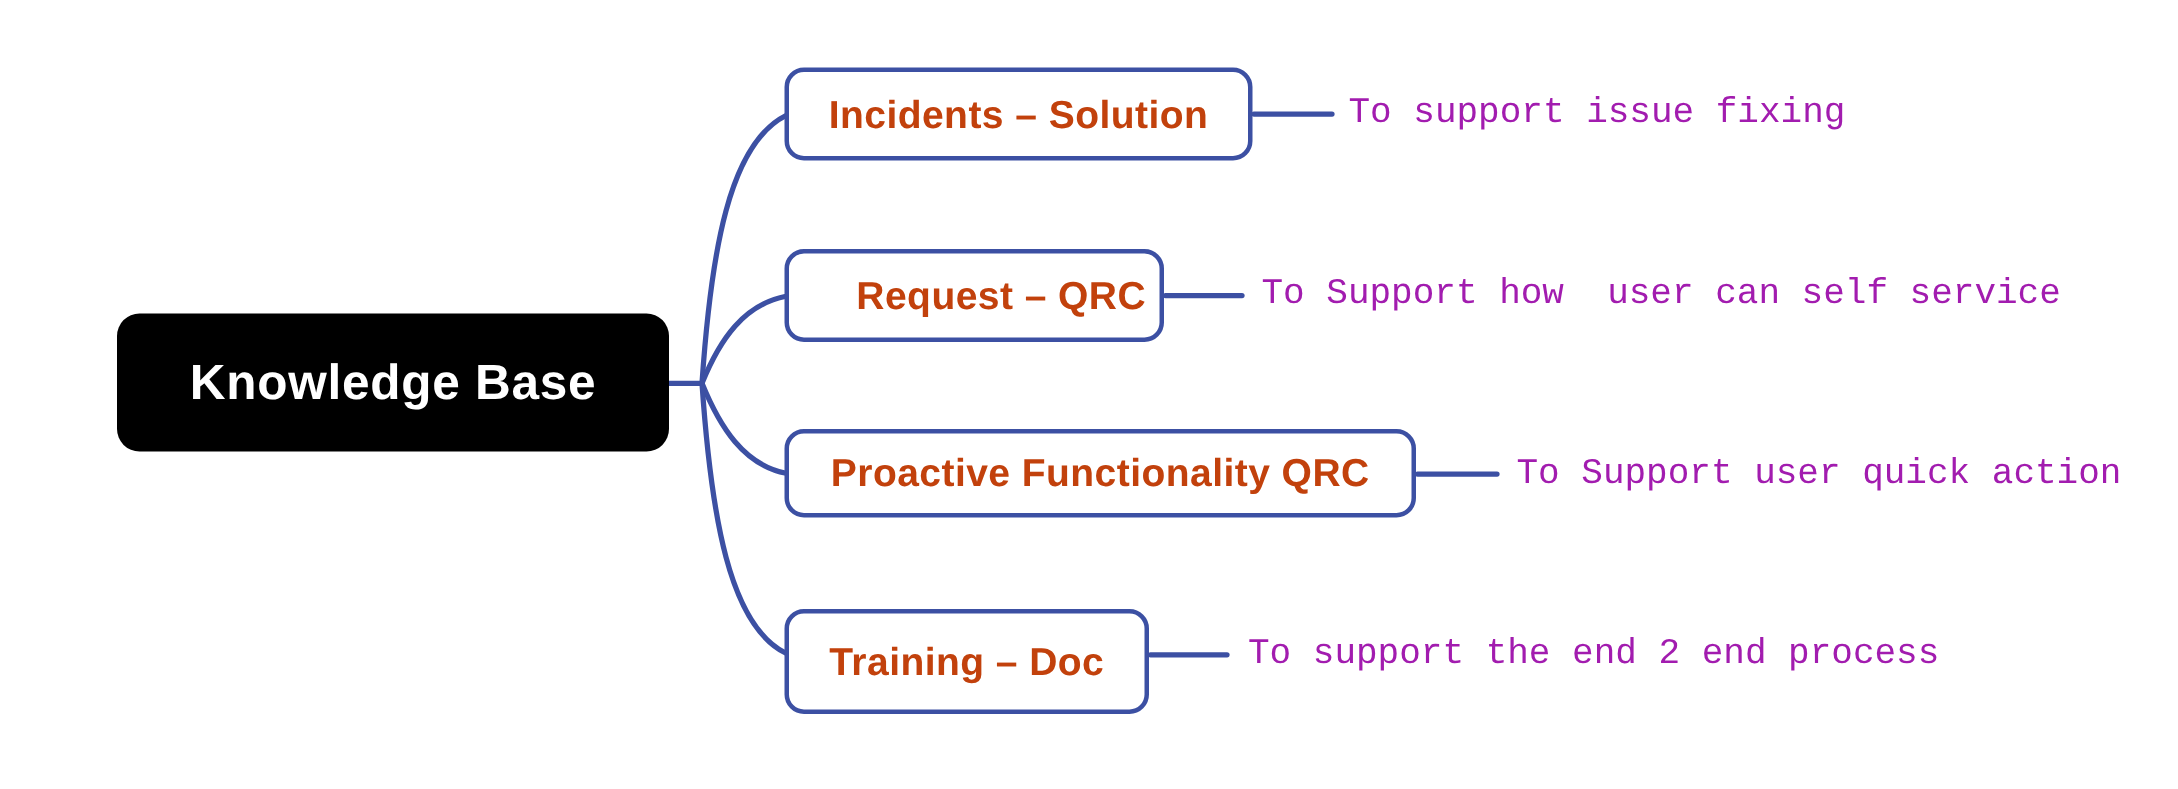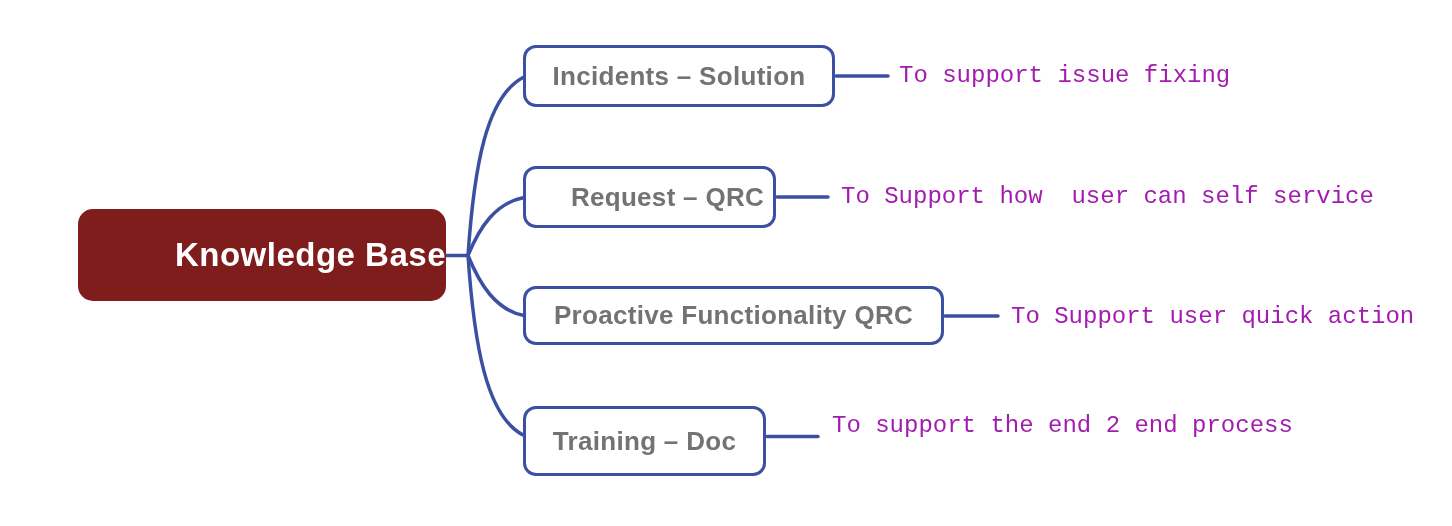--- a/index.html
+++ b/index.html
@@ -29,58 +29,57 @@
     align-items: center;
     justify-content: center;
     box-sizing: border-box;
     border-radius: 13px;
   }
   .root-node {
     left: 78px;
     top: 209px;
     width: 368px;
     height: 92px;
-    background: #7f1d1d;
+    background: #000000;
     border-radius: 15px;
-    justify-content: flex-end;
   }
   .root-node .label {
     color: #ffffff;
     font-size: 33px;
     font-weight: bold;
     letter-spacing: 0.5px;
     white-space: pre;
   }
   .child-node {
     background: #ffffff;
     border: 3px solid #3c50a3;
   }
   .child-node .label {
-    color: #737373;
+    color: #c2410c;
     font-size: 26px;
     font-weight: bold;
     letter-spacing: 0.3px;
     white-space: pre;
   }
   .child-1 { left: 523px; top: 45px;  width: 312px; height: 62px; }
   .child-2 { left: 523px; top: 166px; width: 253px; height: 62px; padding-left: 36px; }
   .child-3 { left: 523px; top: 286px; width: 421px; height: 59px; }
   .child-4 { left: 523px; top: 406px; width: 243px; height: 70px; }
   .note {
     position: absolute;
     color: #a21caf;
     font-size: 24px;
     line-height: 28px;
     white-space: pre;
     font-family: Liberation Mono, monospace;
   }
   .note-1 { left: 899px;  top: 62px;  }
   .note-2 { left: 841px;  top: 183px; text-align: center; }
   .note-3 { left: 1011px; top: 303px; }
-  .note-4 { left: 832px;  top: 412px; text-align: center; }
+  .note-4 { left: 832px;  top: 423px; text-align: center; }
 </style>
 </head>
 <body>
 
 <div class="canvas">
 
   <svg class="connector-svg" viewBox="0 0 1452 526" xmlns="http://www.w3.org/2000/svg">
     <g fill="none" stroke="#3c50a3" stroke-width="3.5" stroke-linecap="round">
       <path d="M 446 255.5 L 468 255.5"></path>
       <path d="M 468 255.5 C 474 168, 486 96, 524 77"></path>

